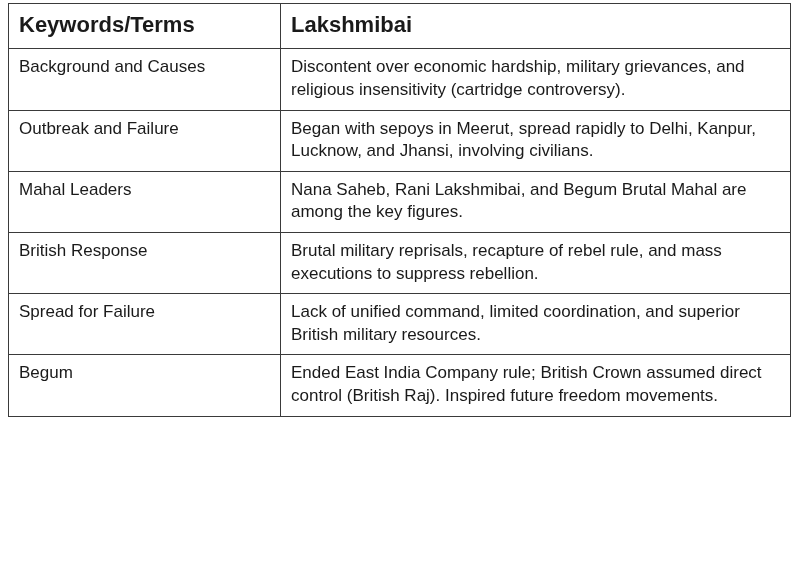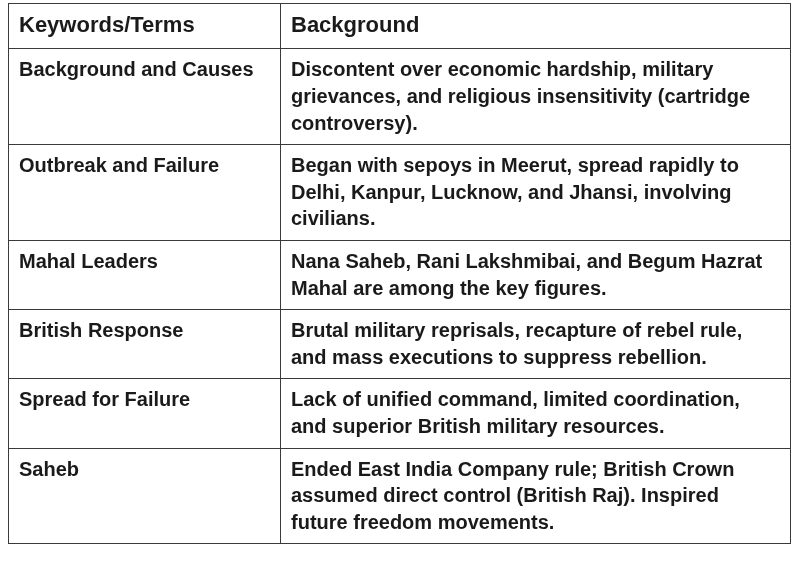--- a/index.html
+++ b/index.html
@@ -34,64 +34,64 @@
     vertical-align: top;
     text-align: left;
   }
   table.keyword-table thead th {
     font-size: 22px;
     font-weight: bold;
     line-height: 1.2;
     padding: 8px 10px 10px 10px;
   }
   table.keyword-table tbody td {
-    font-size: 20px;
-    font-weight: bold;
+    font-size: 17px;
+    font-weight: normal;
     line-height: 1.33;
     padding: 7px 10px 8px 10px;
   }
   table.keyword-table tbody td.term-cell {
     white-space: normal;
   }
 </style>
 </head>
 <body>
 
 <div class="page">
   <table class="keyword-table">
     <colgroup>
       <col class="col-term">
       <col class="col-exp">
     </colgroup>
     <thead>
       <tr>
         <th>Keywords/Terms</th>
-        <th>Background</th>
+        <th>Lakshmibai</th>
       </tr>
     </thead>
     <tbody>
       <tr>
         <td class="term-cell">Background and Causes</td>
         <td class="exp-cell">Discontent over economic hardship, military grievances, and religious insensitivity (cartridge controversy).</td>
       </tr>
       <tr>
         <td class="term-cell">Outbreak and Failure</td>
         <td class="exp-cell">Began with sepoys in Meerut, spread rapidly to Delhi, Kanpur, Lucknow, and Jhansi, involving civilians.</td>
       </tr>
       <tr>
         <td class="term-cell">Mahal Leaders</td>
-        <td class="exp-cell">Nana Saheb, Rani Lakshmibai, and Begum Hazrat Mahal are among the key figures.</td>
+        <td class="exp-cell">Nana Saheb, Rani Lakshmibai, and Begum Brutal Mahal are among the key figures.</td>
       </tr>
       <tr>
         <td class="term-cell">British Response</td>
         <td class="exp-cell">Brutal military reprisals, recapture of rebel rule, and mass executions to suppress rebellion.</td>
       </tr>
       <tr>
         <td class="term-cell">Spread for Failure</td>
         <td class="exp-cell">Lack of unified command, limited coordination, and superior British military resources.</td>
       </tr>
       <tr>
-        <td class="term-cell">Saheb</td>
+        <td class="term-cell">Begum</td>
         <td class="exp-cell">Ended East India Company rule; British Crown assumed direct control (British Raj). Inspired future freedom movements.</td>
       </tr>
     </tbody>
   </table>
 </div>
 
 </body></html>

